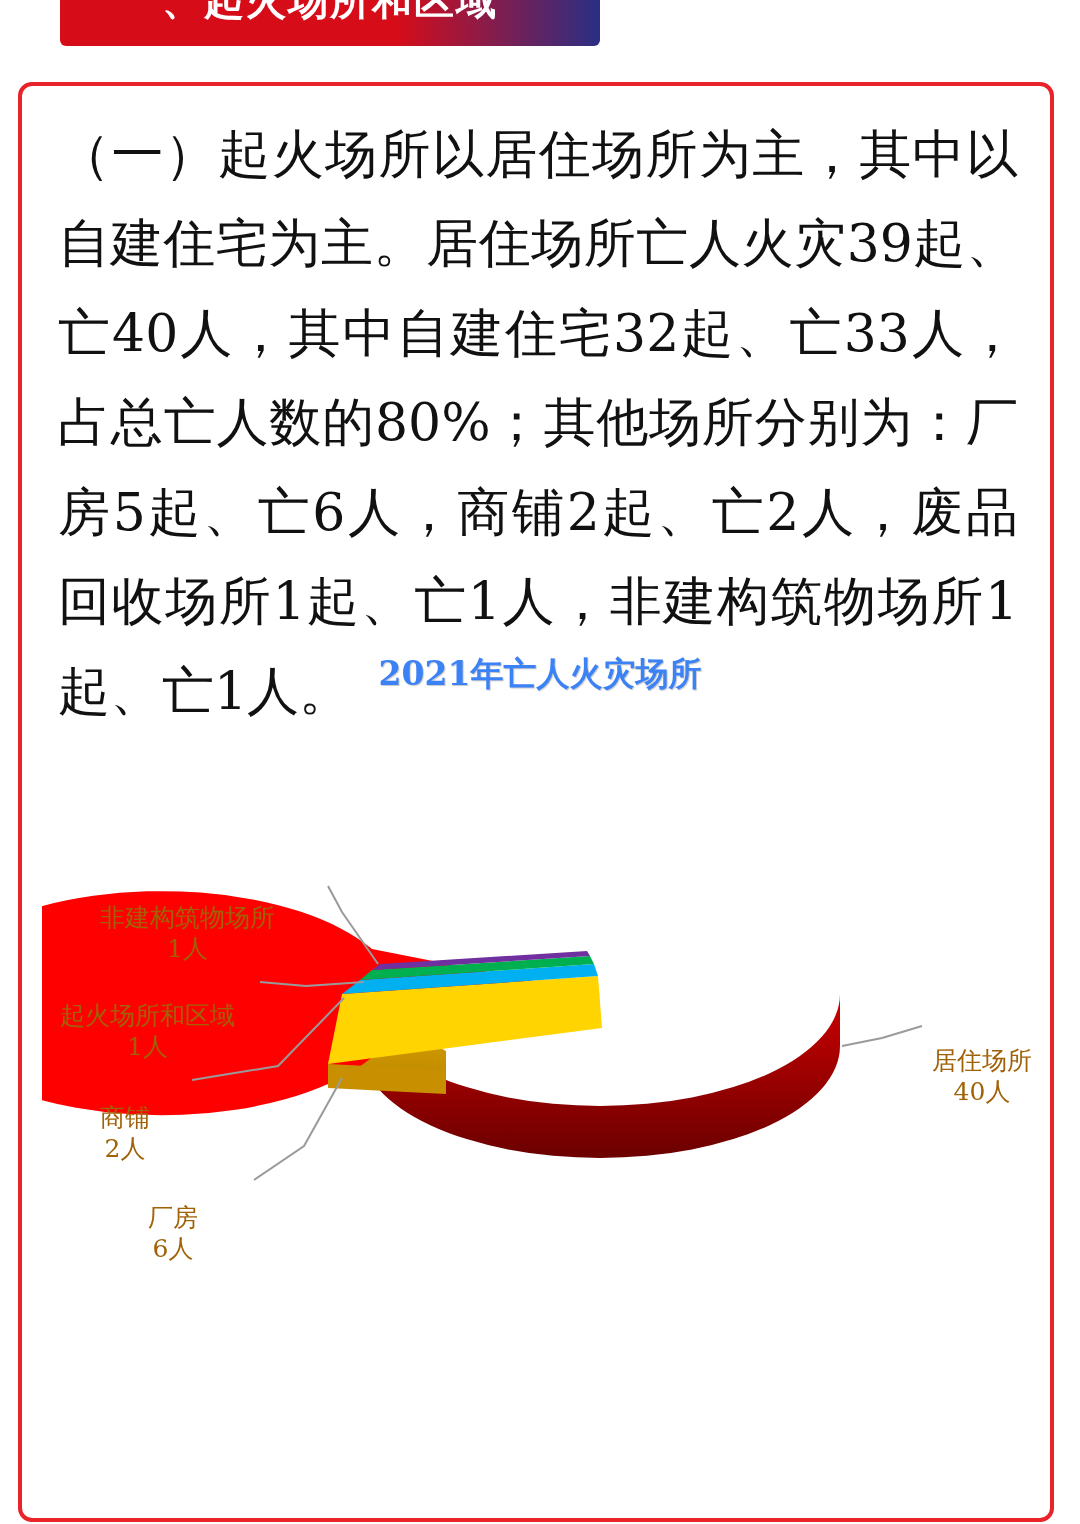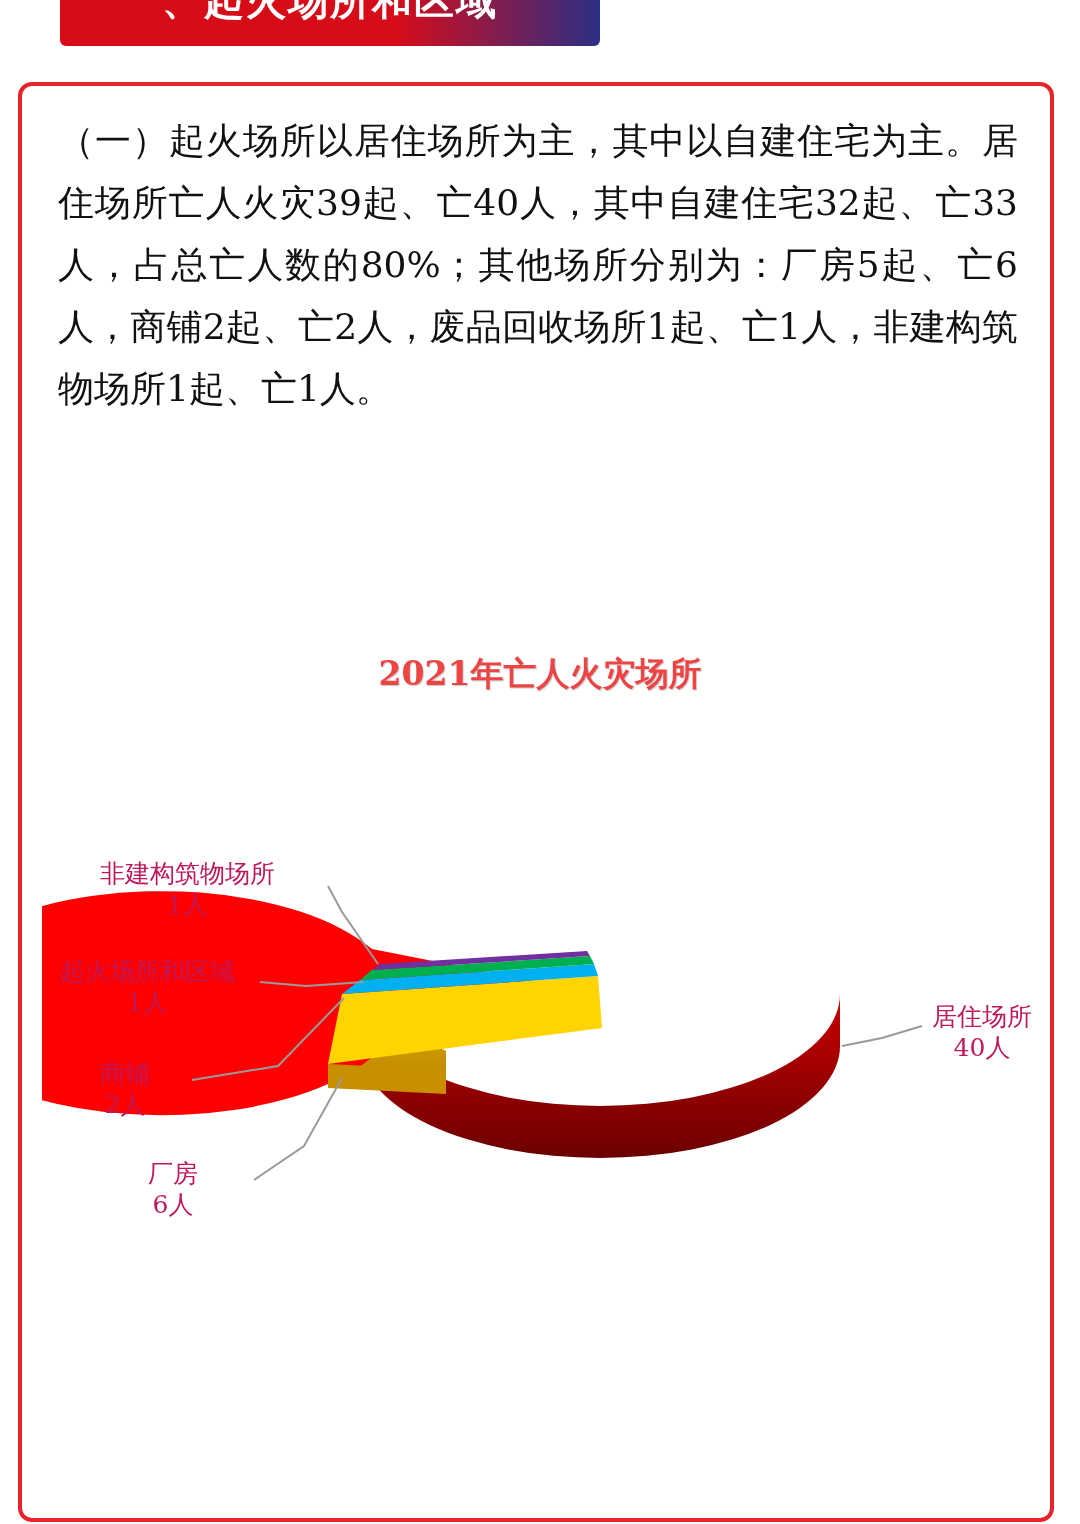--- a/index.html
+++ b/index.html
@@ -50,21 +50,21 @@
     box-sizing: border-box;
     background: #ffffff;
   }
 
   
   .para {
     position: absolute;
     left: 36px;
     width: 960px;
     font-family: "DejaVu Serif", "Liberation Serif", serif;
-    font-size: 36px;
+    font-size: 52px;
     line-height: 1.72;
     color: #111111;
     letter-spacing: 0px;
     text-align: justify;
     font-weight: 500;
   }
   #para-one { top: 24px; }
   #para-two { top: 1200px; }
 
   
@@ -77,41 +77,42 @@
   }
   .chart-title {
     position: absolute;
     top: 6px;
     left: 0;
     width: 100%;
     text-align: center;
     font-family: "DejaVu Serif", "Liberation Serif", serif;
     font-size: 33px;
     font-weight: bold;
-    color: #ef4444;
+    color: #3b82f6;
     text-shadow: 1px 1px 1px #c8c8c8;
   }
 
   .pie-wrap {
     position: absolute;
     left: 0;
     top: 0;
     width: 996px;
     height: 600px;
   }
 
   
   .lbl {
     position: absolute;
     font-family: "DejaVu Serif", "Liberation Serif", serif;
     font-size: 25px;
-    color: #be185d;
+    color: #a16207;
     line-height: 1.25;
     text-align: center;
     white-space: nowrap;
+    margin-top: 44px;
   }
   .lbl.right { text-align: center; }
 
   #lbl-nonbuild { left: 58px;  top: 212px; }
   #lbl-recycle  { left: 18px;  top: 310px; }
   #lbl-shop     { left: 58px;  top: 412px; text-align: center; }
   #lbl-factory  { left: 106px; top: 512px; }
   #lbl-resid    { left: 890px; top: 355px; }
 </style>
 </head>

